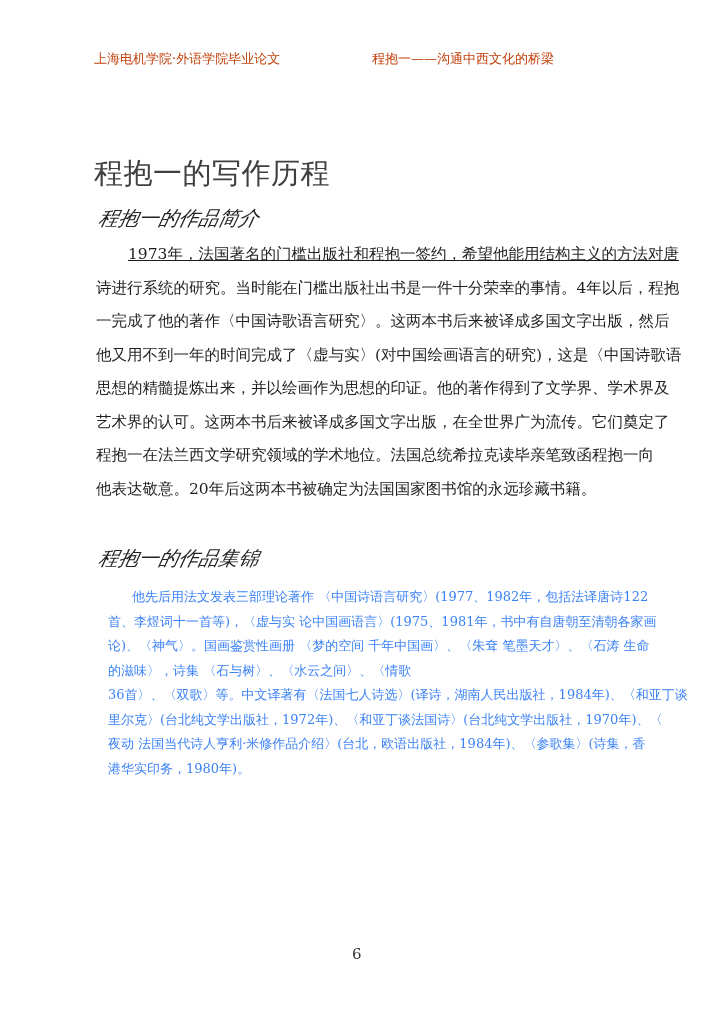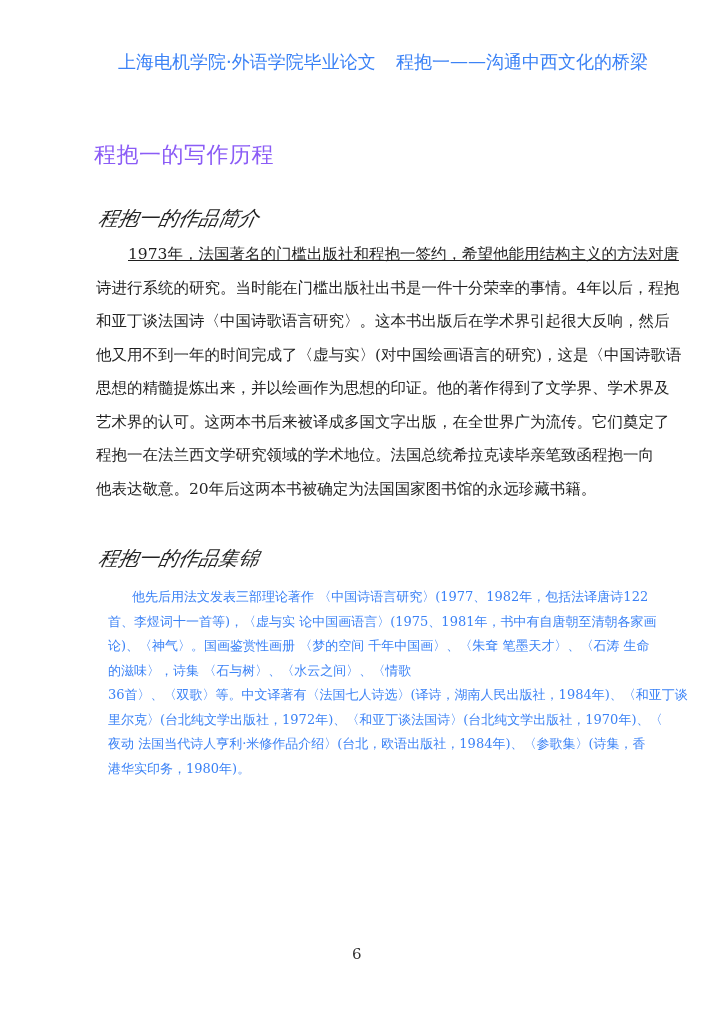--- a/index.html
+++ b/index.html
@@ -2,27 +2,27 @@
 <html><head>
 <meta charset="utf-8">
 <style>
   html, body { margin: 0; padding: 0; background: #ffffff; }
   body {
     width: 724px; height: 1024px; position: relative; overflow: hidden;
     font-family: "DejaVu Serif", "Liberation Serif", serif; color: #1a1a1a;
   }
   .header {
     position: absolute; top: 50px; left: 94px; width: 540px; height: 24px;
-    font-size: 18px; color: #3b82f6; margin-left: 24px;
+    font-size: 13px; color: #c2410c;
   }
   .header .left { position: absolute; left: 0; top: 0; }
   .header .right { position: absolute; left: 278px; top: 0; }
   .chapter-title {
-    position: absolute; top: 140px; left: 94px;
-    font-size: 22px; color: #8b5cf6; letter-spacing: 0.5px;
+    position: absolute; top: 154px; left: 94px;
+    font-size: 29px; color: #404040; letter-spacing: 0.5px;
   }
   .section-title {
     position: absolute; left: 96px; font-size: 20px; font-style: italic;
     color: #222; transform: skewX(-12deg); transform-origin: left bottom;
   }
   .sec1 { top: 205px; }
   .sec2 { top: 545px; }
   .body1 {
     position: absolute; left: 96px; top: 238px; width: 540px;
     font-size: 15.5px; line-height: 33.5px; color: #1f1f1f;
@@ -47,21 +47,21 @@
   <span class="right">程抱一——沟通中西文化的桥梁</span>
 </div>
 
 <div class="chapter-title">程抱一的写作历程</div>
 
 <div class="section-title sec1">程抱一的作品简介</div>
 
 <div class="body1">
   <div class="line indent">1973年，法国著名的门槛出版社和程抱一签约，希望他能用结构主义的方法对唐</div>
   <div class="line">诗进行系统的研究。当时能在门槛出版社出书是一件十分荣幸的事情。4年以后，程抱</div>
-  <div class="line">和亚丁谈法国诗〈中国诗歌语言研究〉。这本书出版后在学术界引起很大反响，然后</div>
+  <div class="line">一完成了他的著作〈中国诗歌语言研究〉。这两本书后来被译成多国文字出版，然后</div>
   <div class="line">他又用不到一年的时间完成了〈虚与实〉(对中国绘画语言的研究)，这是〈中国诗歌语</div>
   <div class="line">思想的精髓提炼出来，并以绘画作为思想的印证。他的著作得到了文学界、学术界及</div>
   <div class="line">艺术界的认可。这两本书后来被译成多国文字出版，在全世界广为流传。它们奠定了</div>
   <div class="line">程抱一在法兰西文学研究领域的学术地位。法国总统希拉克读毕亲笔致函程抱一向</div>
   <div class="line">他表达敬意。20年后这两本书被确定为法国国家图书馆的永远珍藏书籍。</div>
 </div>
 
 <div class="section-title sec2">程抱一的作品集锦</div>
 
 <div class="body2">

